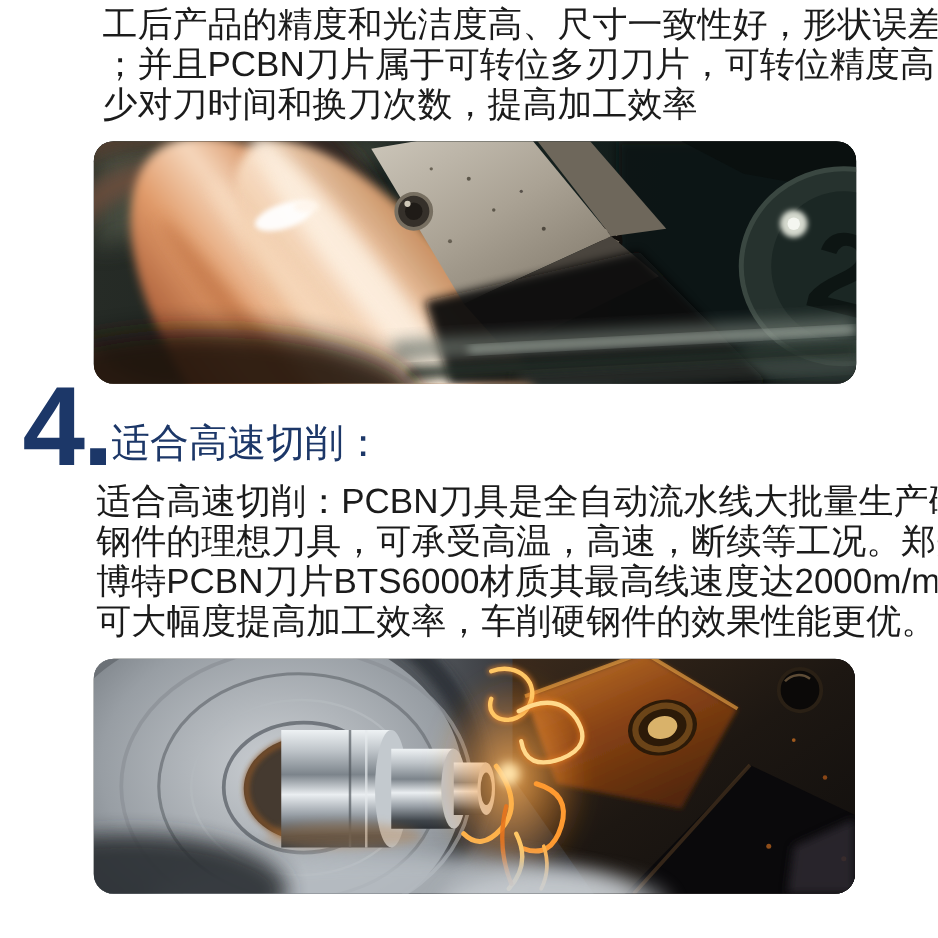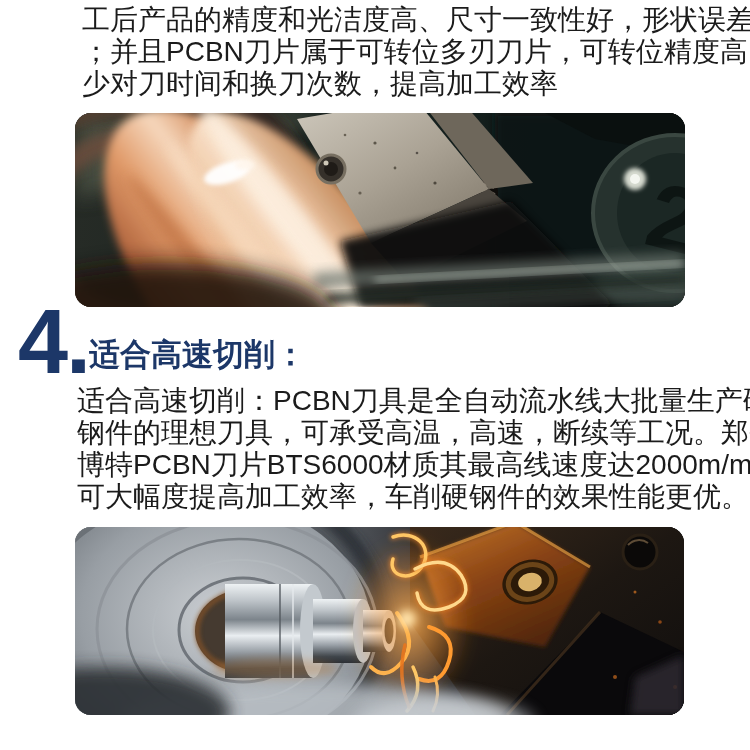--- a/index.html
+++ b/index.html
@@ -12,21 +12,21 @@
   .body-para{left:77px;top:385px;}
   .photo{position:absolute;border-radius:16px;overflow:hidden;background:#181d1b;}
   .photo1{left:75px;top:113px;width:610px;height:194px;}
   .photo2{left:75px;top:527px;width:609px;height:188px;}
   .photo svg{display:block;width:100%;height:100%;}
   .big-num{
     position:absolute;left:18px;top:297px;font-size:90px;font-weight:bold;
     color:#1c3768;line-height:1;letter-spacing:-2px;
   }
   .head{
-    position:absolute;left:89px;top:338px;font-size:31px;font-weight:bold;color:#1c3768;
+    position:absolute;left:89px;top:338px;font-size:31px;font-weight:normal;color:#1c3768;
     line-height:34px;white-space:nowrap;
   }
 </style>
 </head>
 <body>
 
 <div class="page">
 
   <div class="para top-para">
     <div>工后产品的精度和光洁度高、尺寸一致性好，形状误差小</div>

